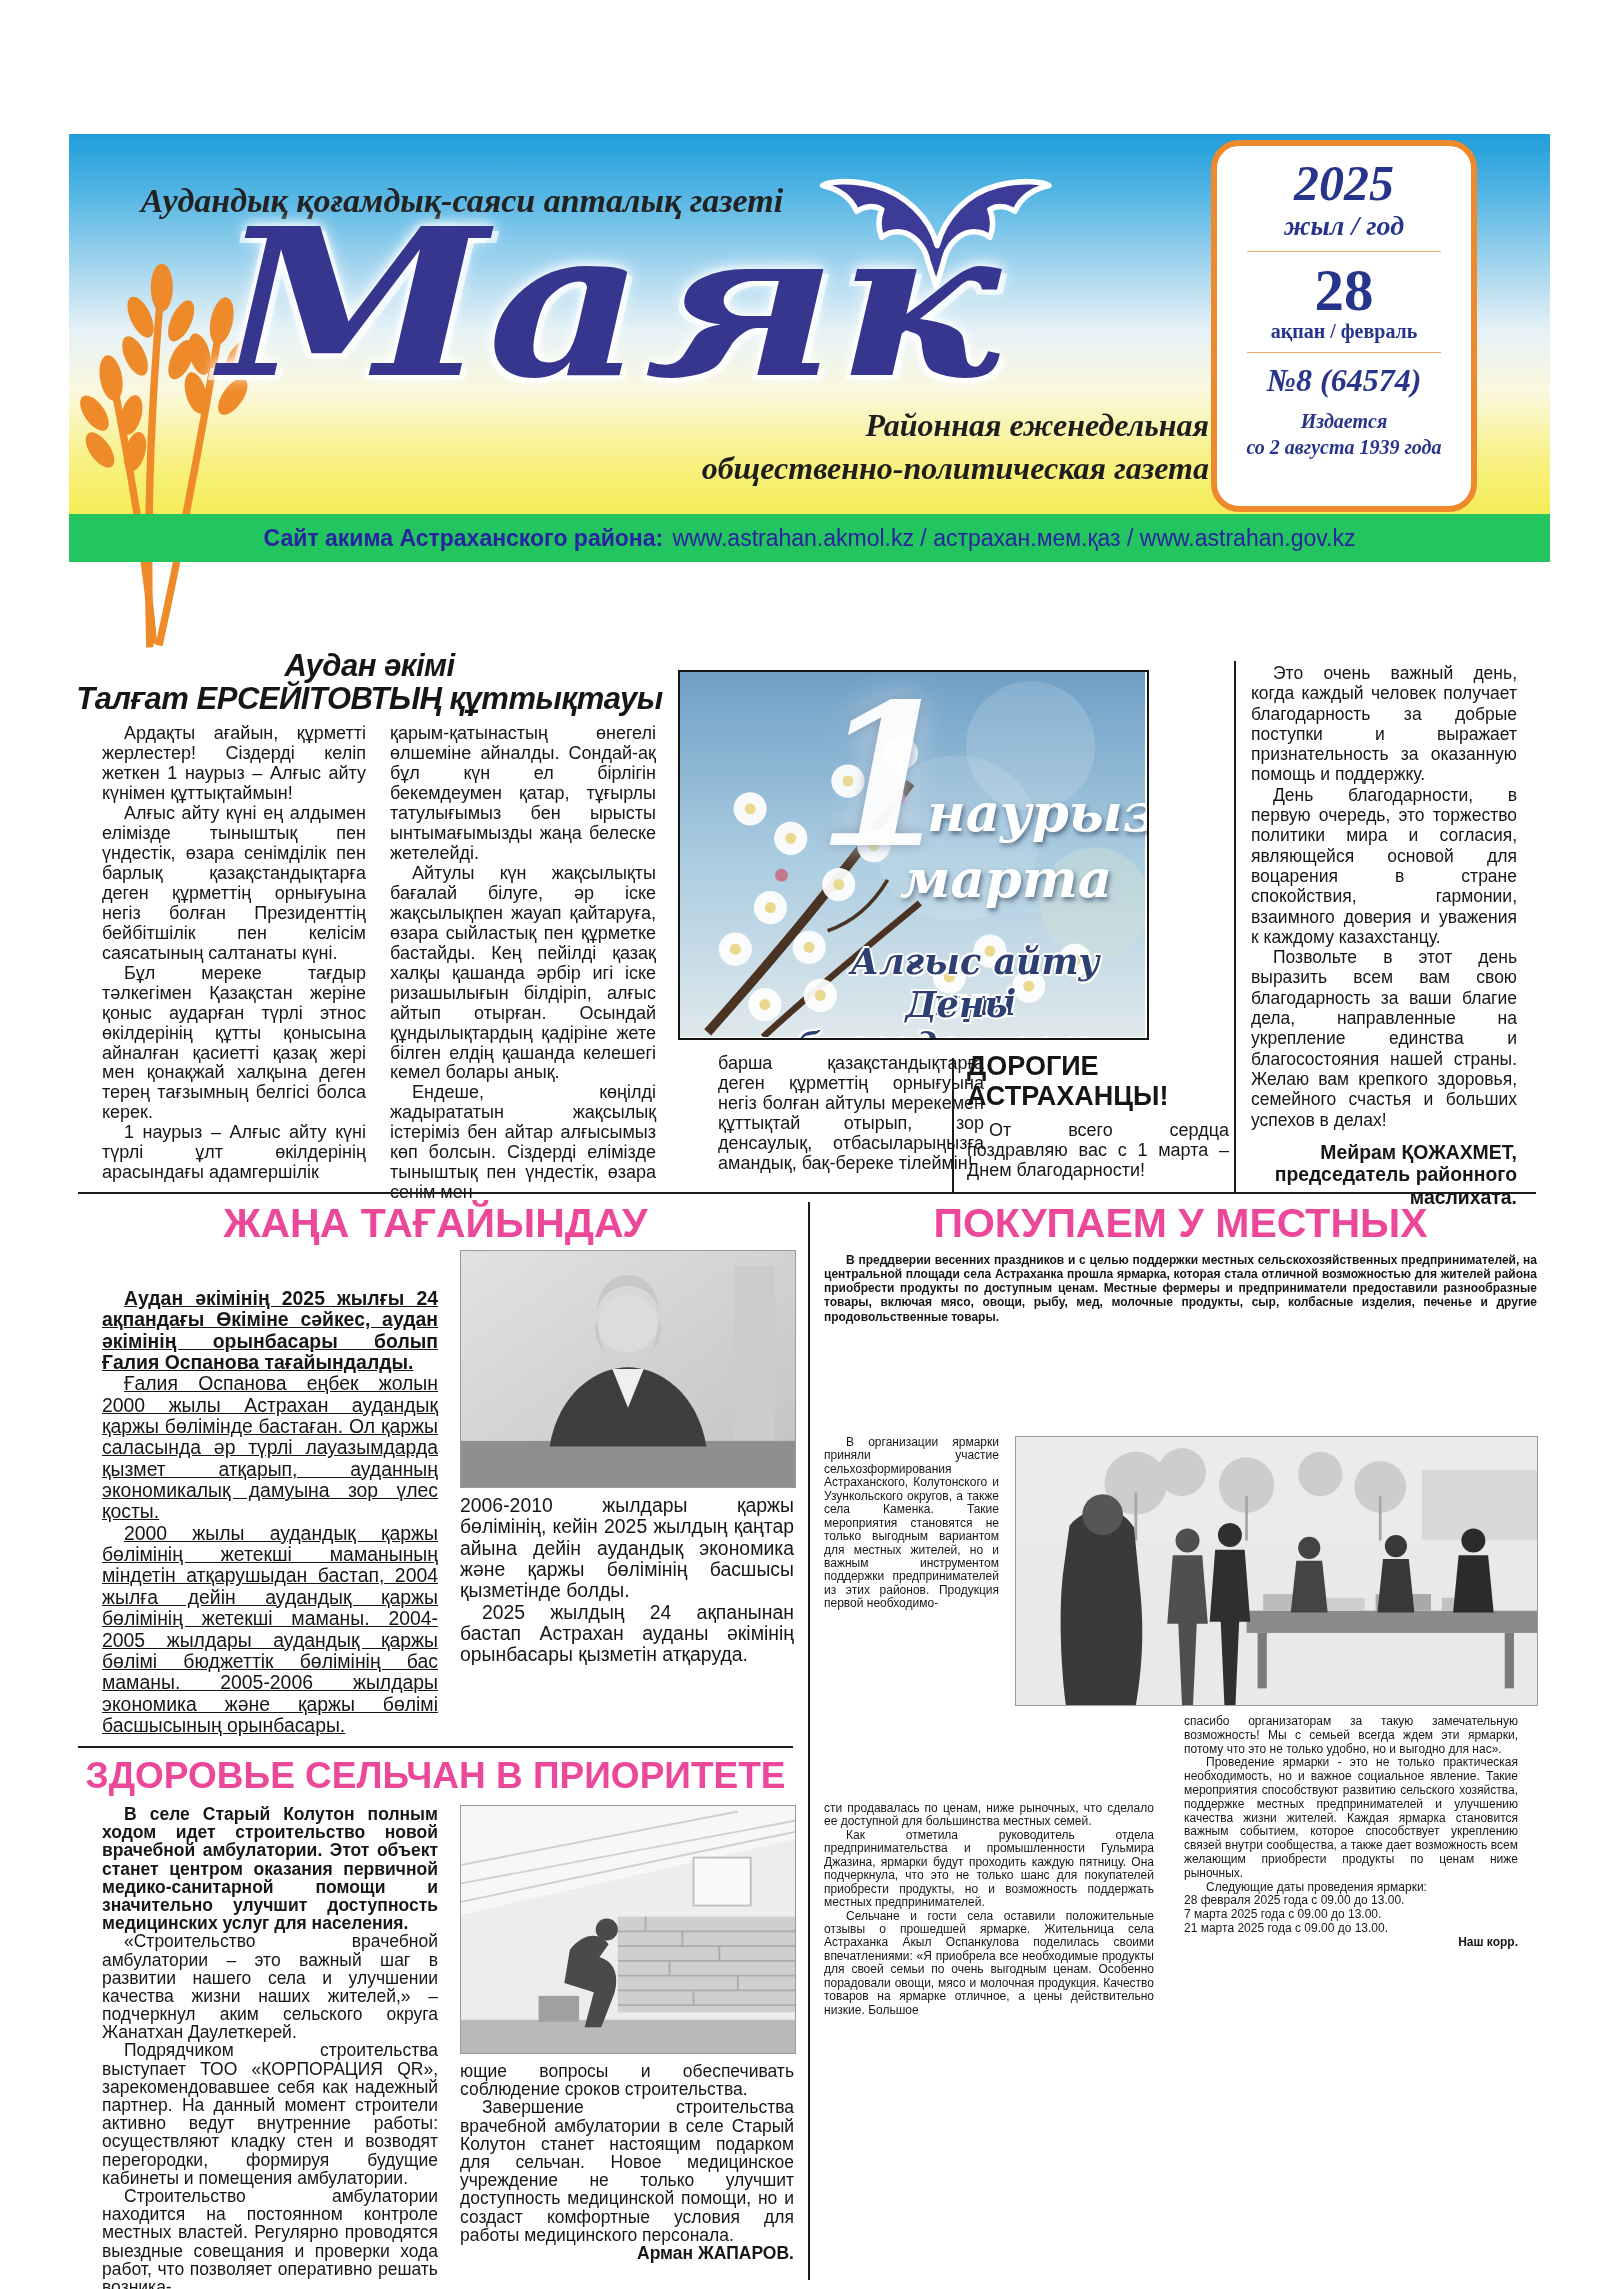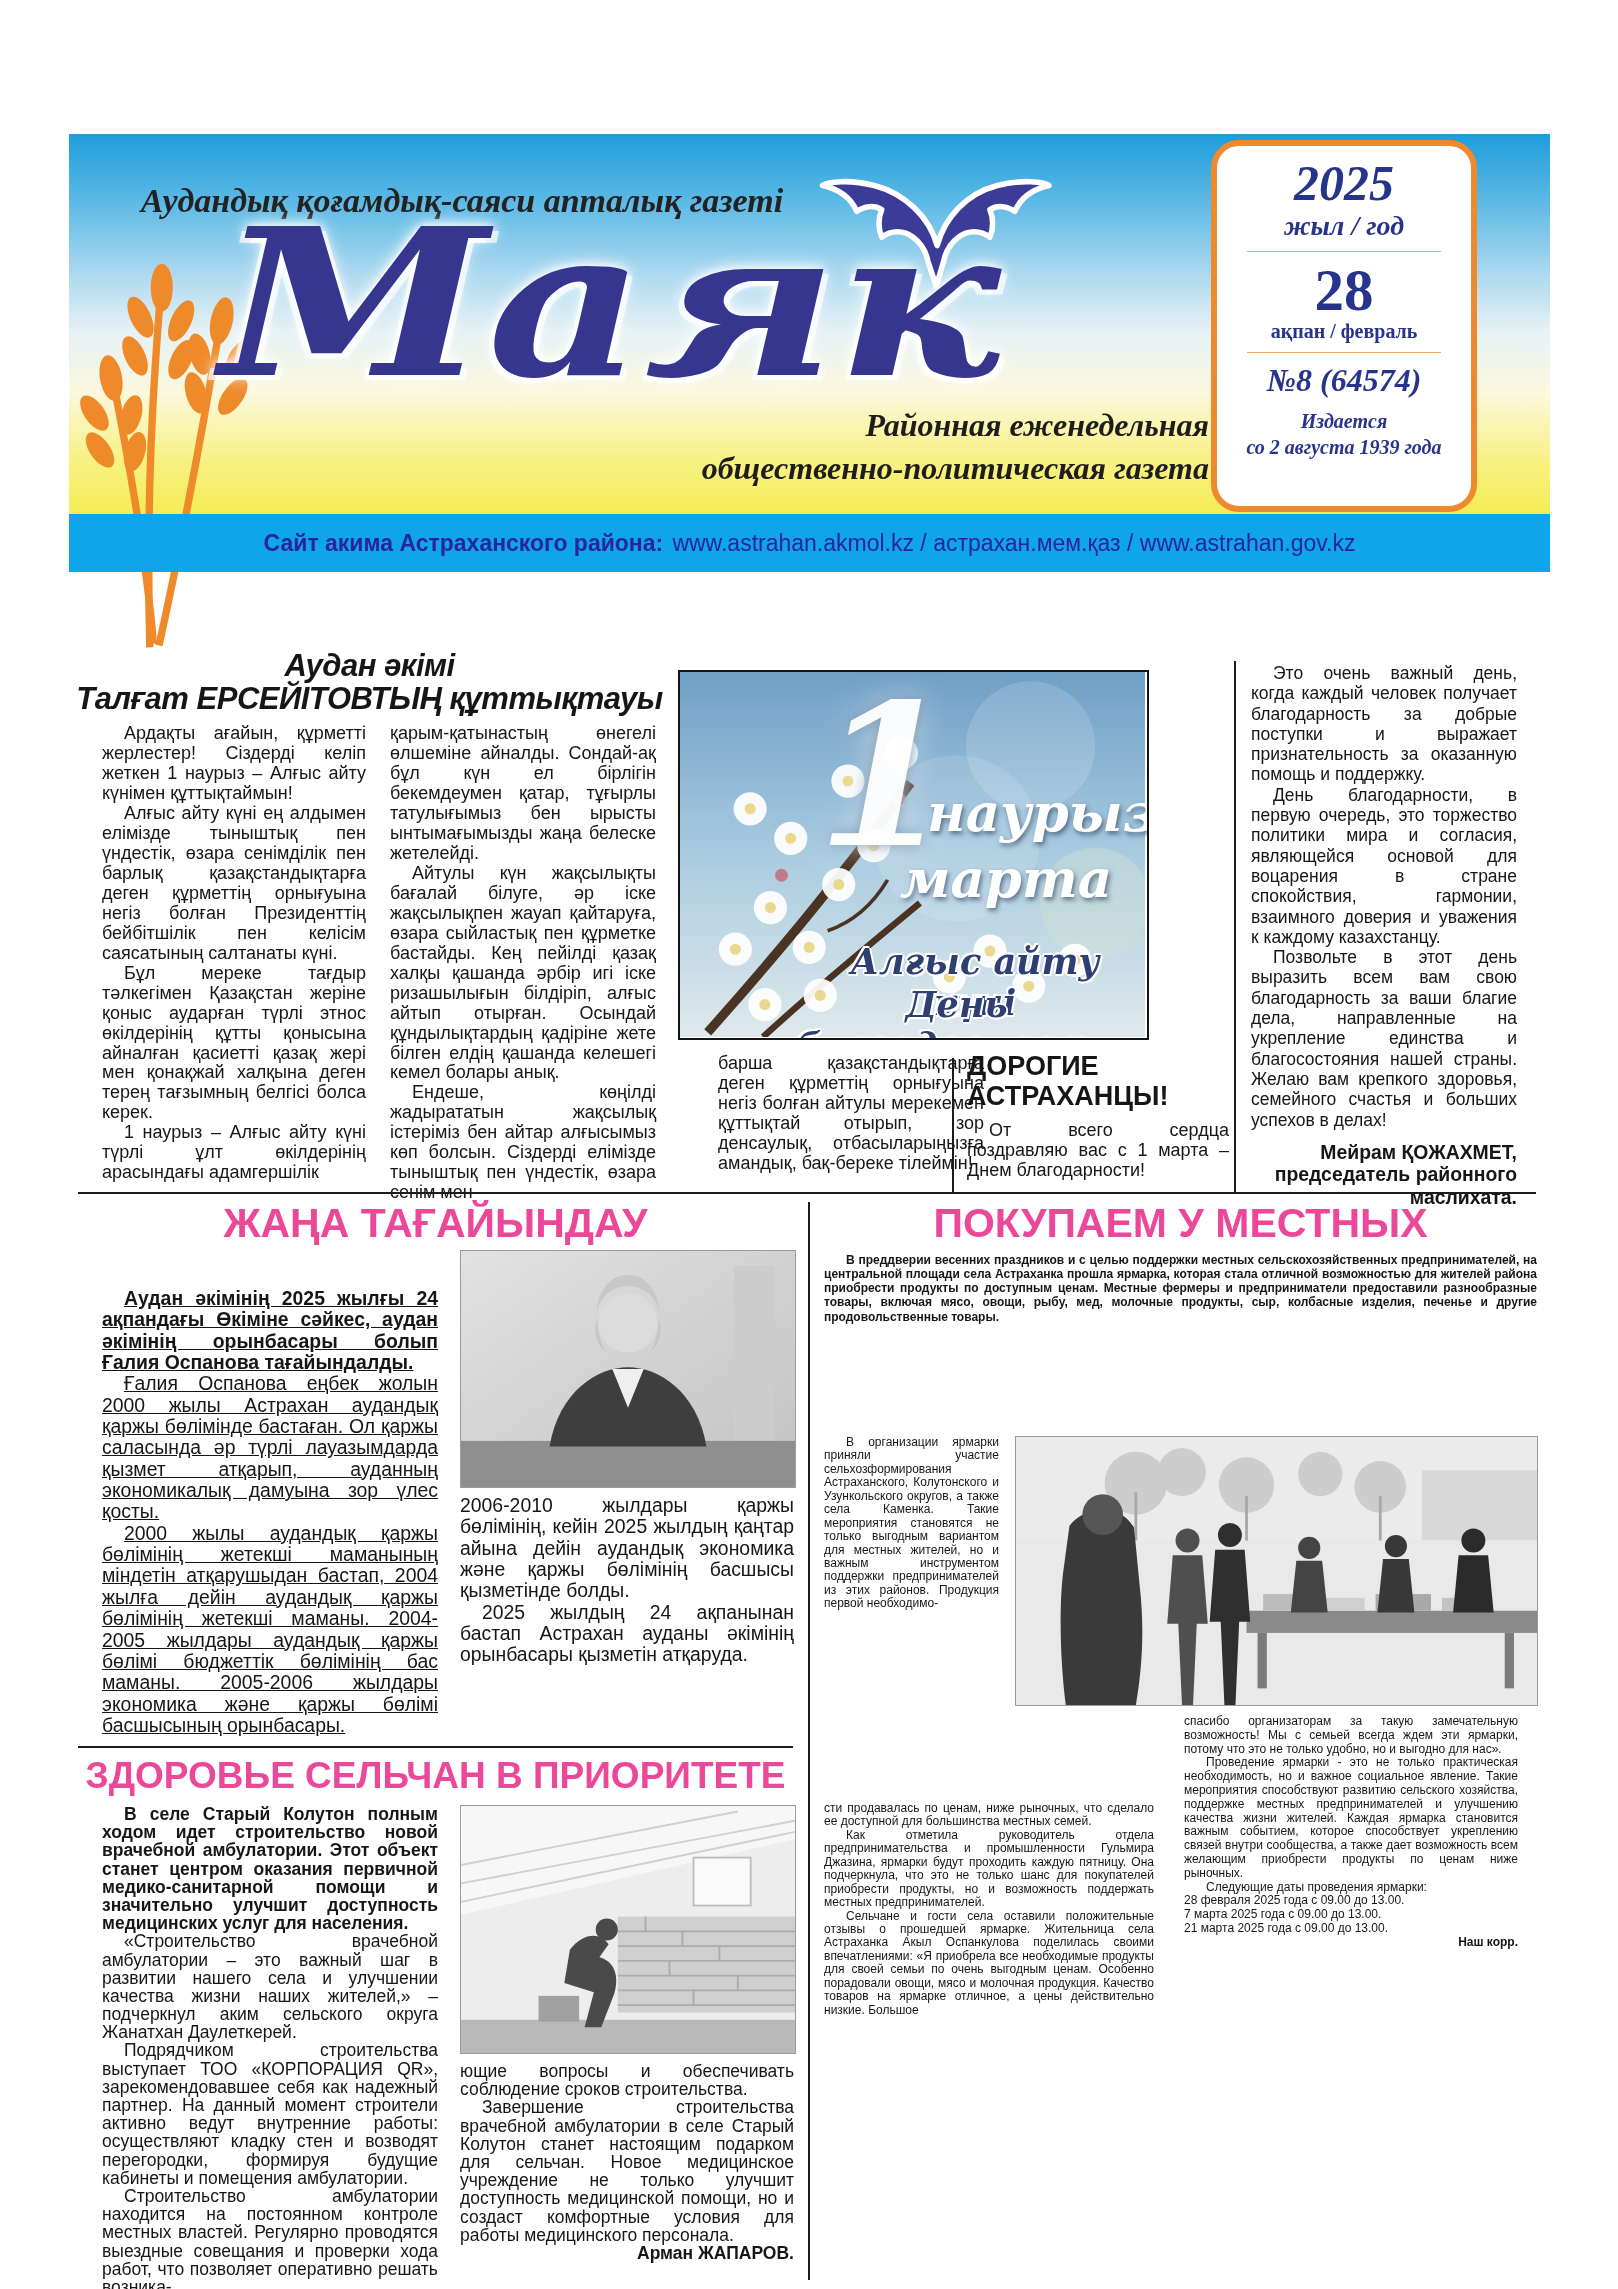--- a/index.html
+++ b/index.html
@@ -9,21 +9,21 @@
   
   .hdr-bg{left:69px;top:134px;width:1481px;height:380px;
     background:linear-gradient(180deg,#1f9ddb 0%,#55b6e4 16%,#a9d7ef 36%,#e6f2f6 52%,#fbf8dd 68%,#f8f183 86%,#f5ec56 100%);}
   .tagline{left:88px;top:182px;width:748px;text-align:center;
     font-family:"Liberation Serif",serif;font-style:italic;font-weight:bold;font-size:34px;color:#222;}
   .np-title{left:220px;top:201px;font-family:"DejaVu Serif",serif;font-style:italic;font-weight:bold;
     font-size:205px;line-height:1;color:#37368f;transform:scaleX(1.18);transform-origin:left top;
     text-shadow:0 0 9.2px #fff,0 0 16.6px #fff,4.6px 4.6px 0 rgba(255,255,255,.65),-4.6px 4.6px 0 rgba(255,255,255,.65);}
   .subtitle{left:563px;top:404px;width:646px;text-align:right;font-family:"Liberation Serif",serif;
     font-style:italic;font-weight:bold;font-size:32px;line-height:1.35;color:#1d1d1d;}
-  .sitebar{left:69px;top:514px;width:1481px;height:58px;background:#0ea5e9;display:flex;
+  .sitebar{left:69px;top:514px;width:1481px;height:48px;background:#22c55e;display:flex;
     align-items:center;justify-content:center;gap:9.2px;font-size:23px;color:#2823a0;}
   .sitebar .lbl{font-weight:bold;}
   .datebox{left:1211px;top:140px;width:266px;height:372px;box-sizing:border-box;background:#fff;
     border:6.5px solid #ee8a2e;border-radius:28px;text-align:center;color:#27348b;
     font-family:"Liberation Serif",serif;z-index:3;padding-top:11px;}
   .db-year{font-size:50px;font-weight:bold;font-style:italic;line-height:1.05;}
   .db-ylab{font-size:28px;font-weight:bold;font-style:italic;}
   .db-sep{width:194px;margin:9.2px auto;border-top:1.8px solid #f3a96b;}
   .db-day{font-size:59px;font-weight:bold;line-height:1.0;}
   .db-month{font-size:20px;font-weight:bold;}

